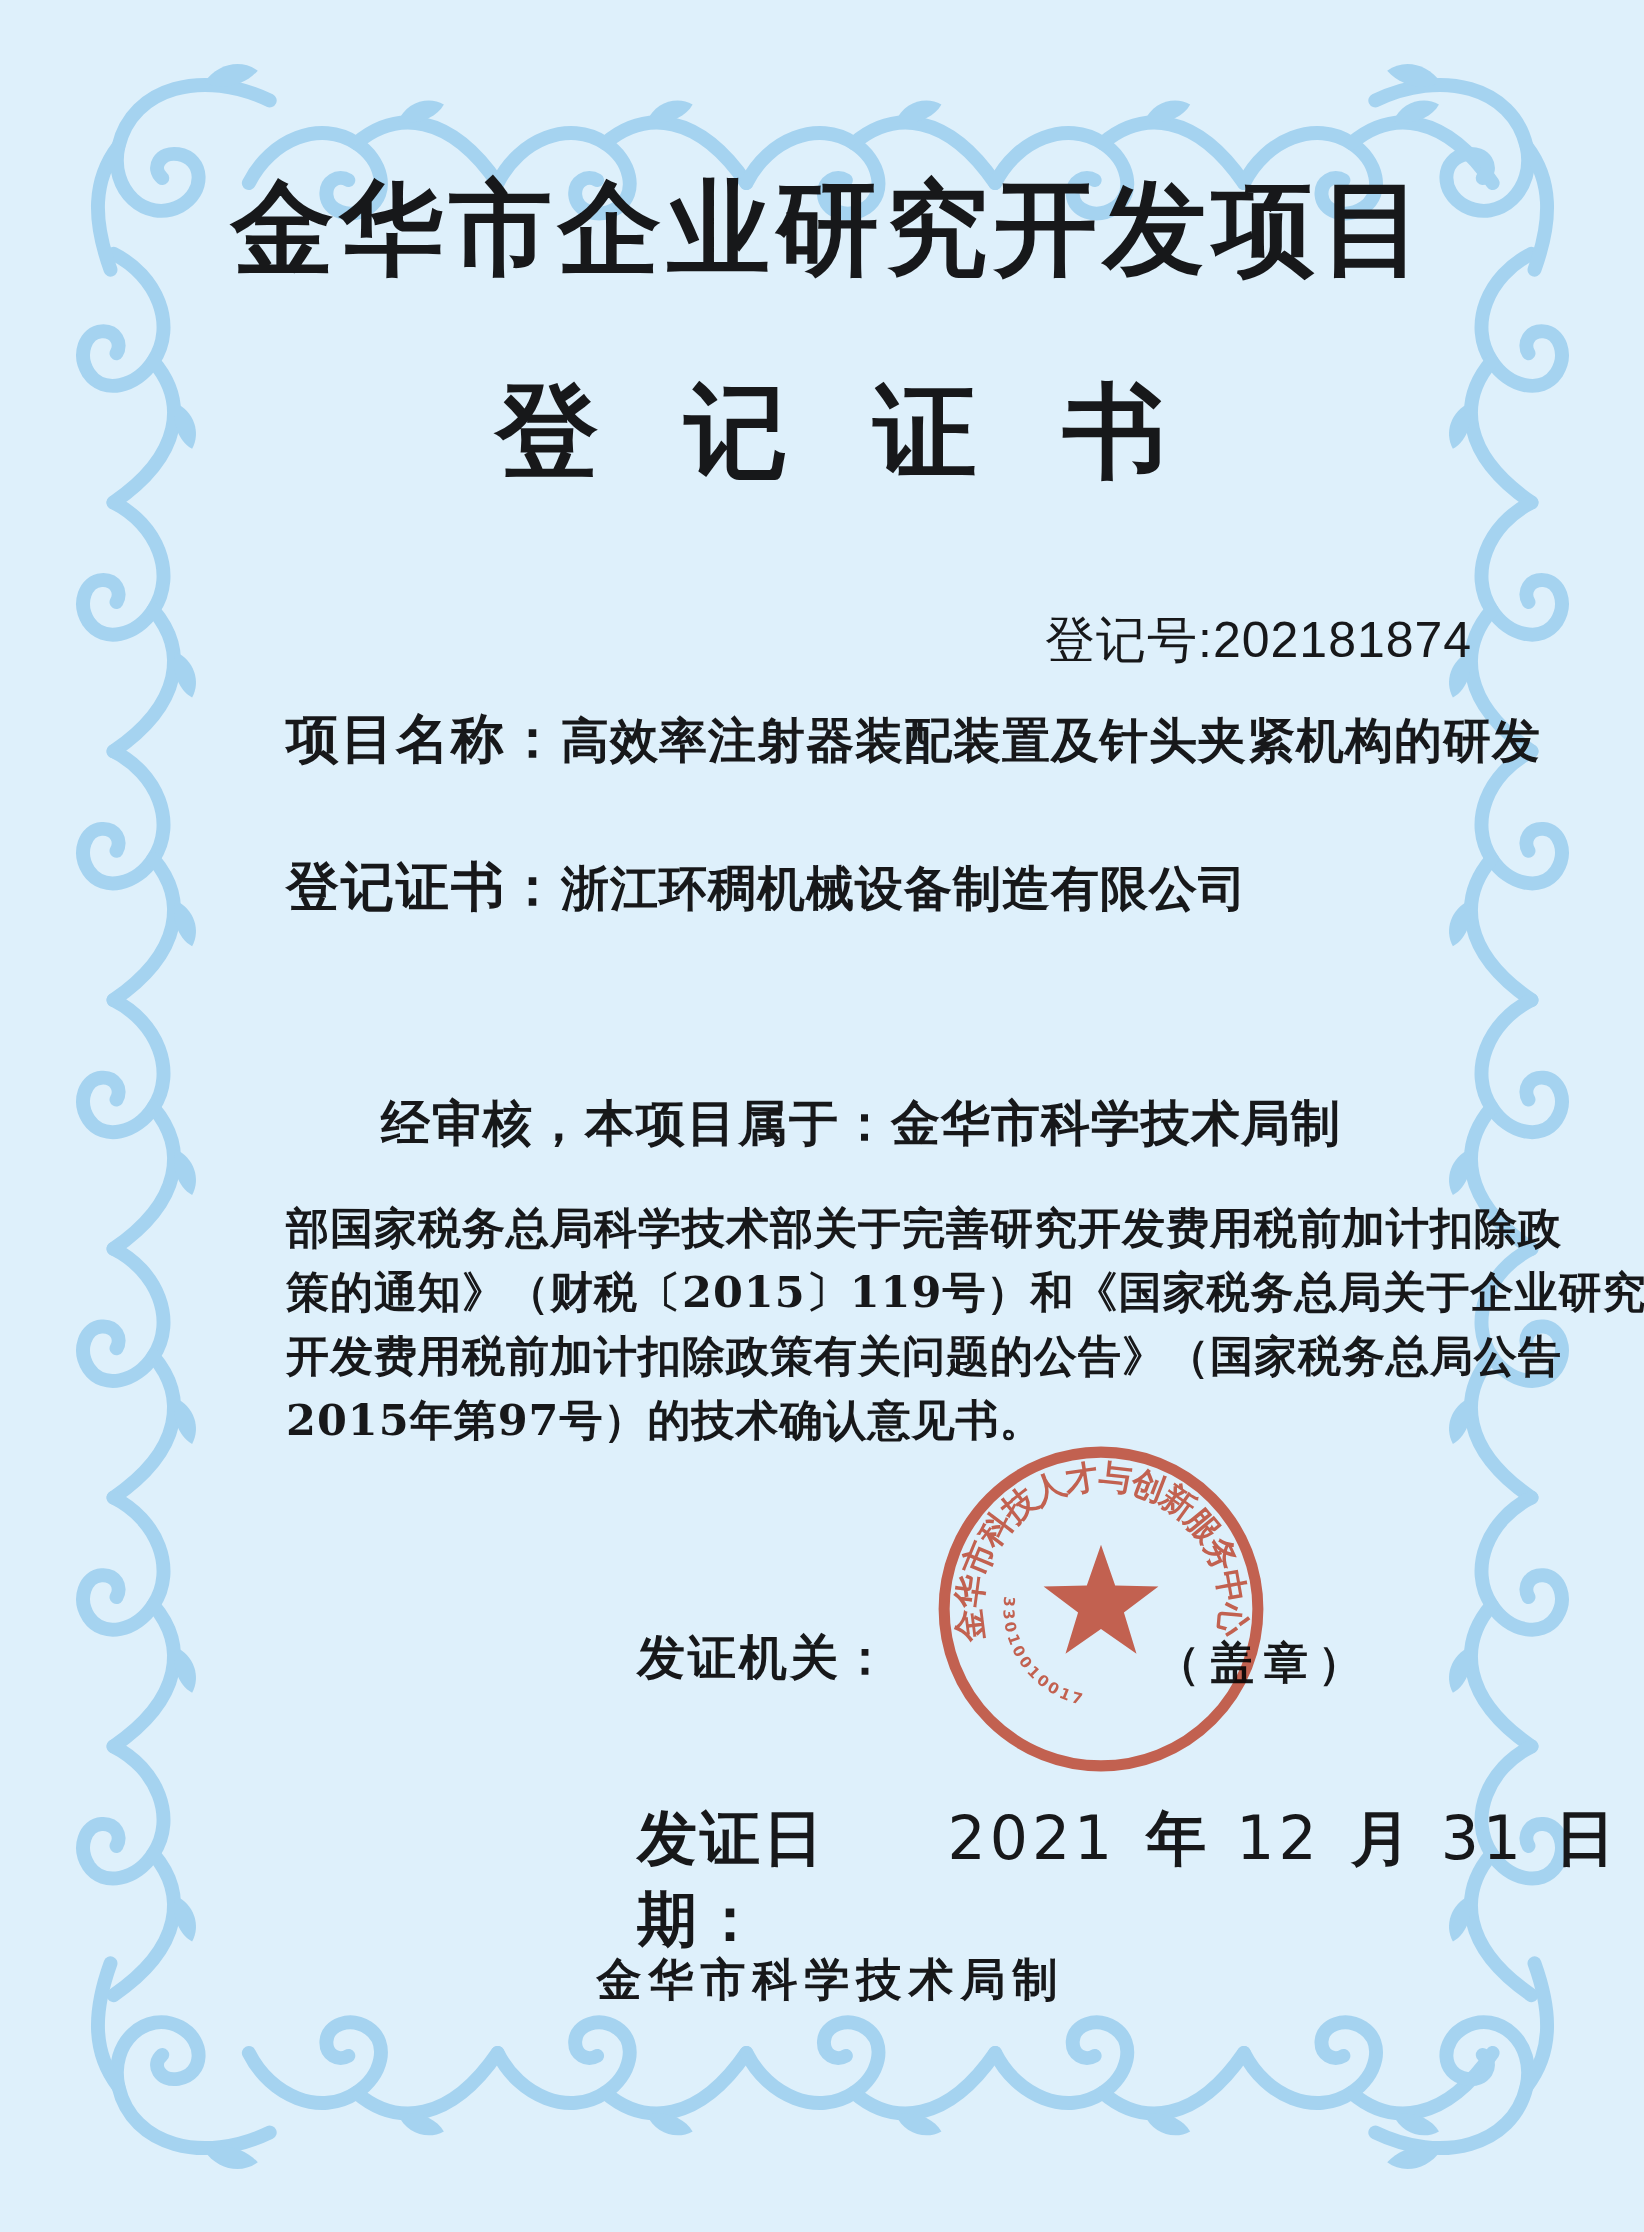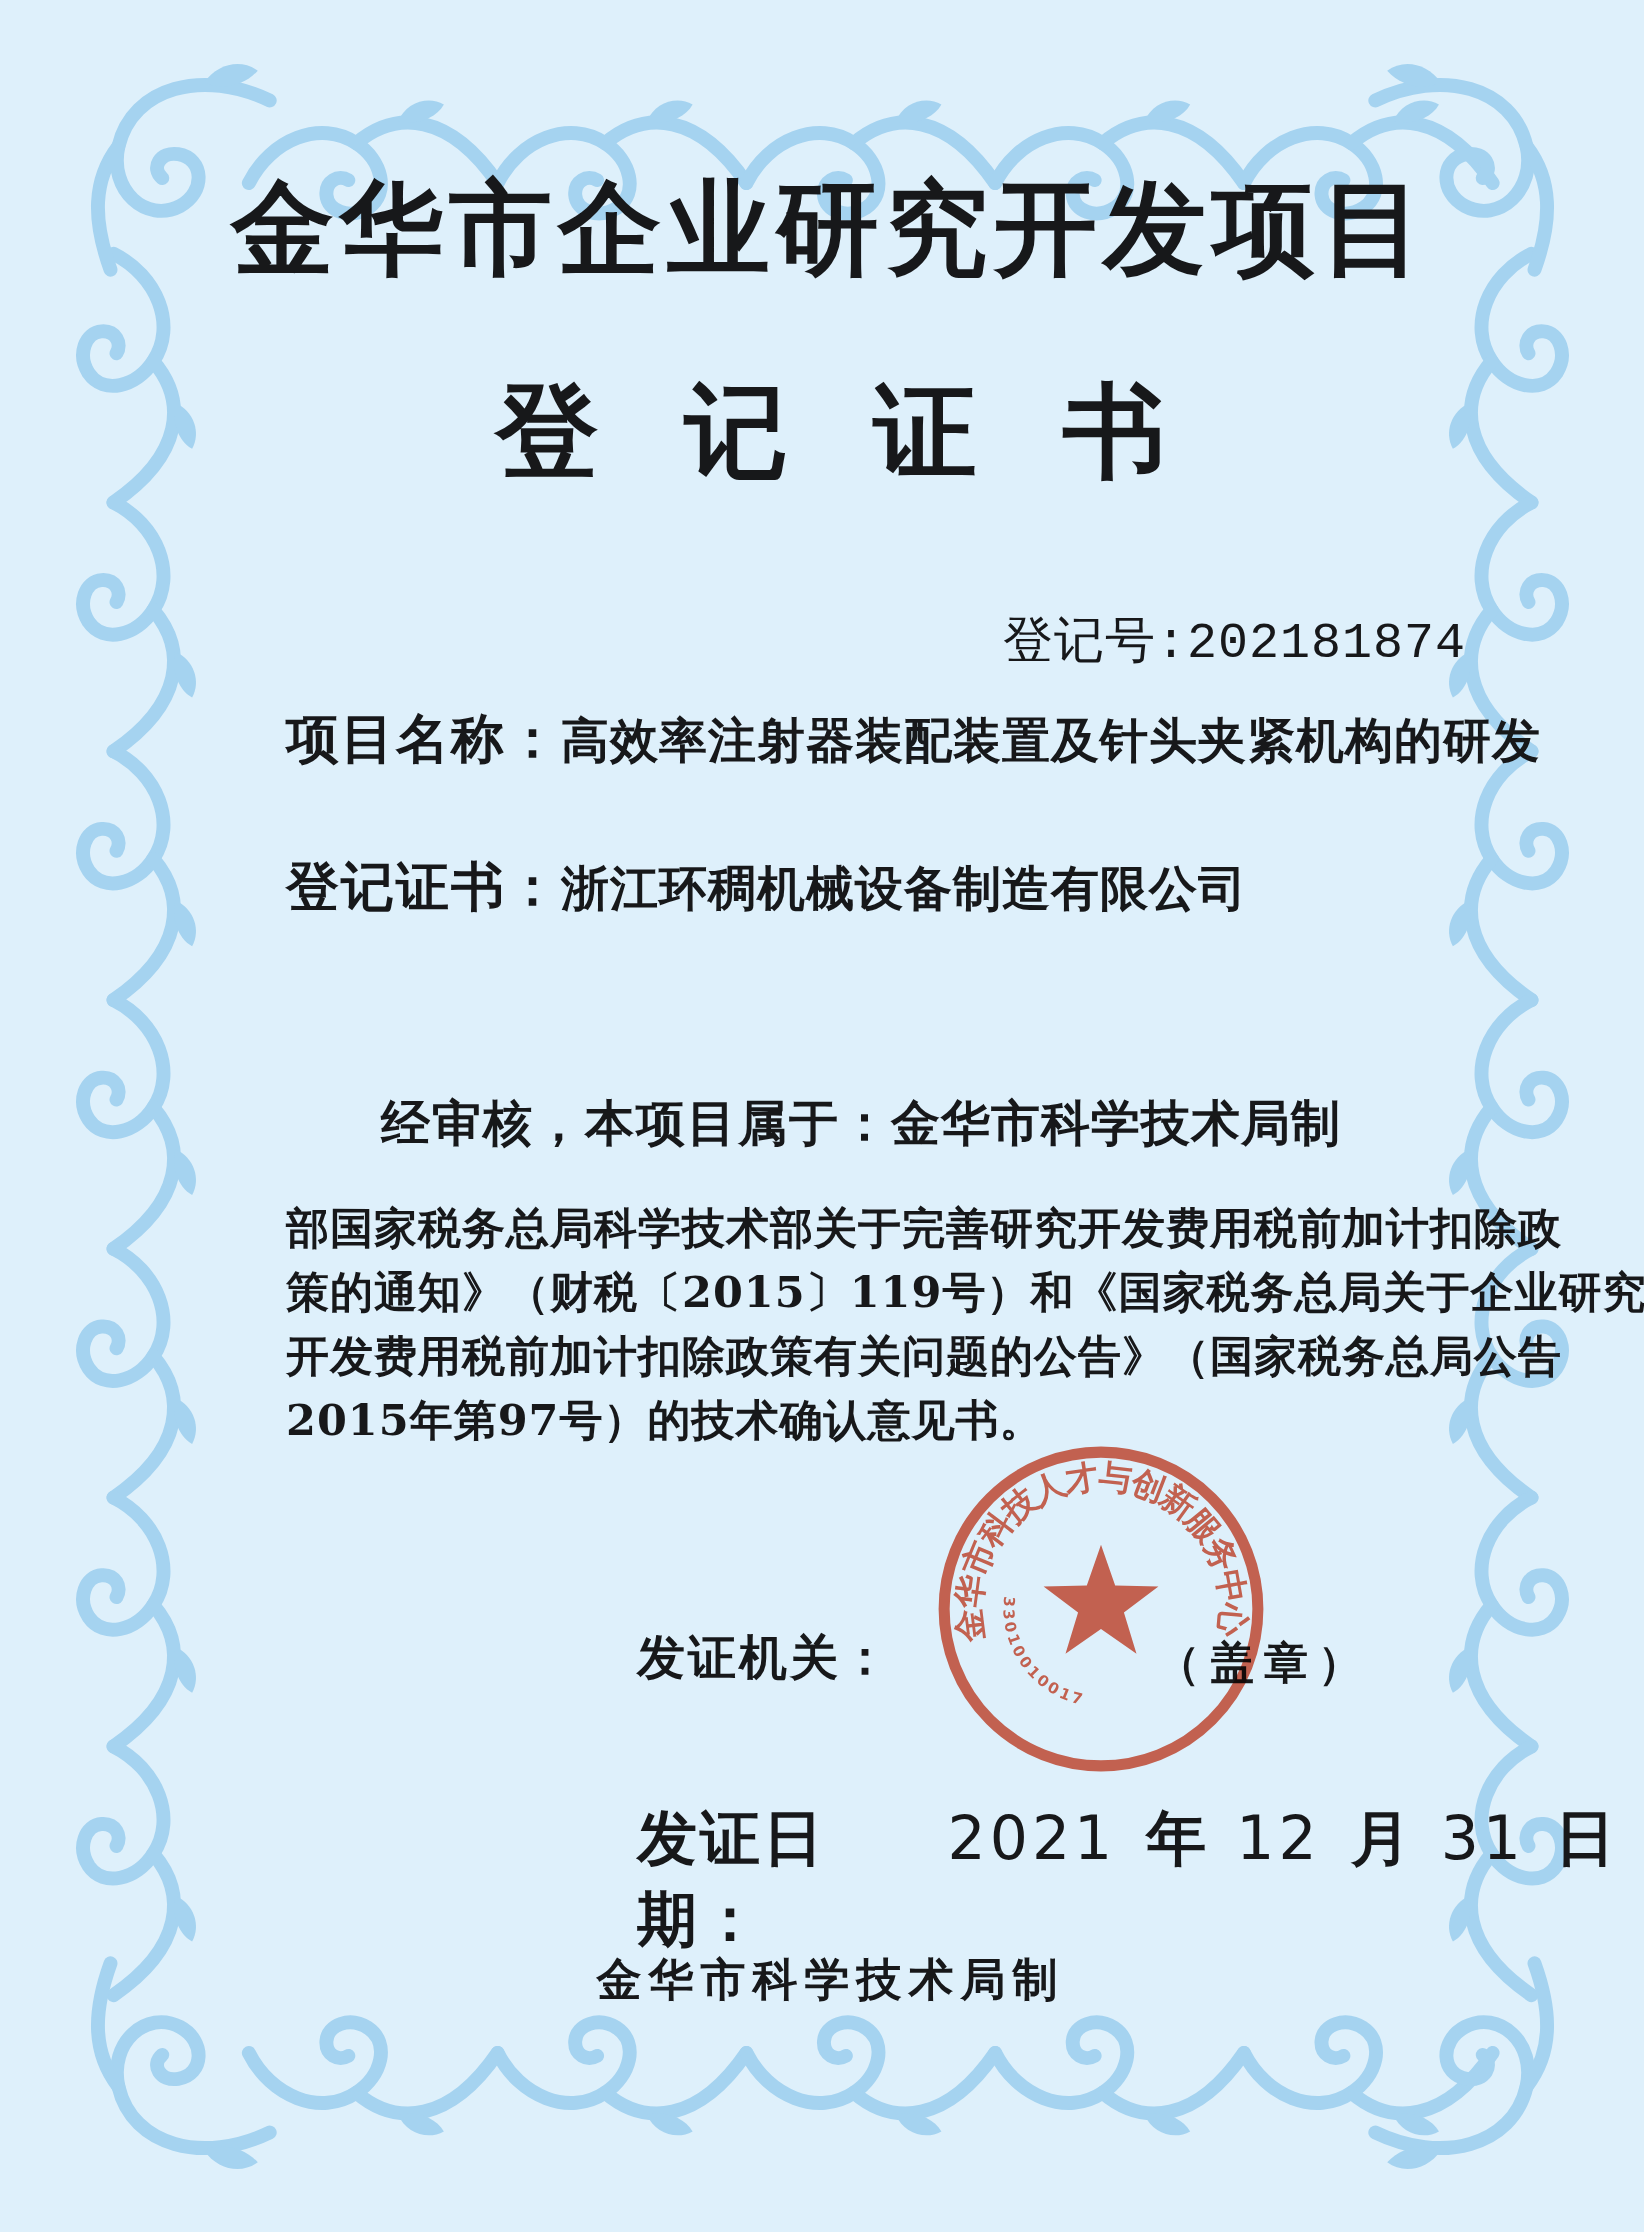--- a/index.html
+++ b/index.html
@@ -13,22 +13,22 @@
   }
   .border-svg{position:absolute;left:0;top:0;width:1645px;height:2233px;}
   .abs{position:absolute;}
   .center-row{left:8px;width:1645px;display:flex;justify-content:center;}
 
   .title1{top:161px;font-size:103px;font-weight:900;letter-spacing:6px;
           font-family:"DejaVu Serif","Liberation Serif",serif;}
   .title2{top:364px;font-size:103px;font-weight:900;}
   .title2 .sp{letter-spacing:86px;margin-right:-86px;}
 
-  .reg{left:1003px;top:607px;font-size:50px;font-weight:500;
-       font-family:Liberation Mono, monospace;letter-spacing:1px;}
+  .reg{left:1045px;top:607px;font-size:50px;font-weight:500;
+       font-family:Liberation Sans, sans-serif;letter-spacing:1px;}
 
   .fieldrow{left:286px;font-size:53px;white-space:nowrap;}
   .f-label{font-weight:900;letter-spacing:2px;}
   .f-value{font-family:"DejaVu Sans","Liberation Sans",sans-serif;
            font-weight:700;font-size:48px;letter-spacing:1px;text-align:right;}
   .row-project{top:704px;}
   .row-org{top:852px;}
 
   .classif{left:381px;top:1091px;font-size:49px;white-space:nowrap;}
   .classif .f-value{font-size:49px;}

